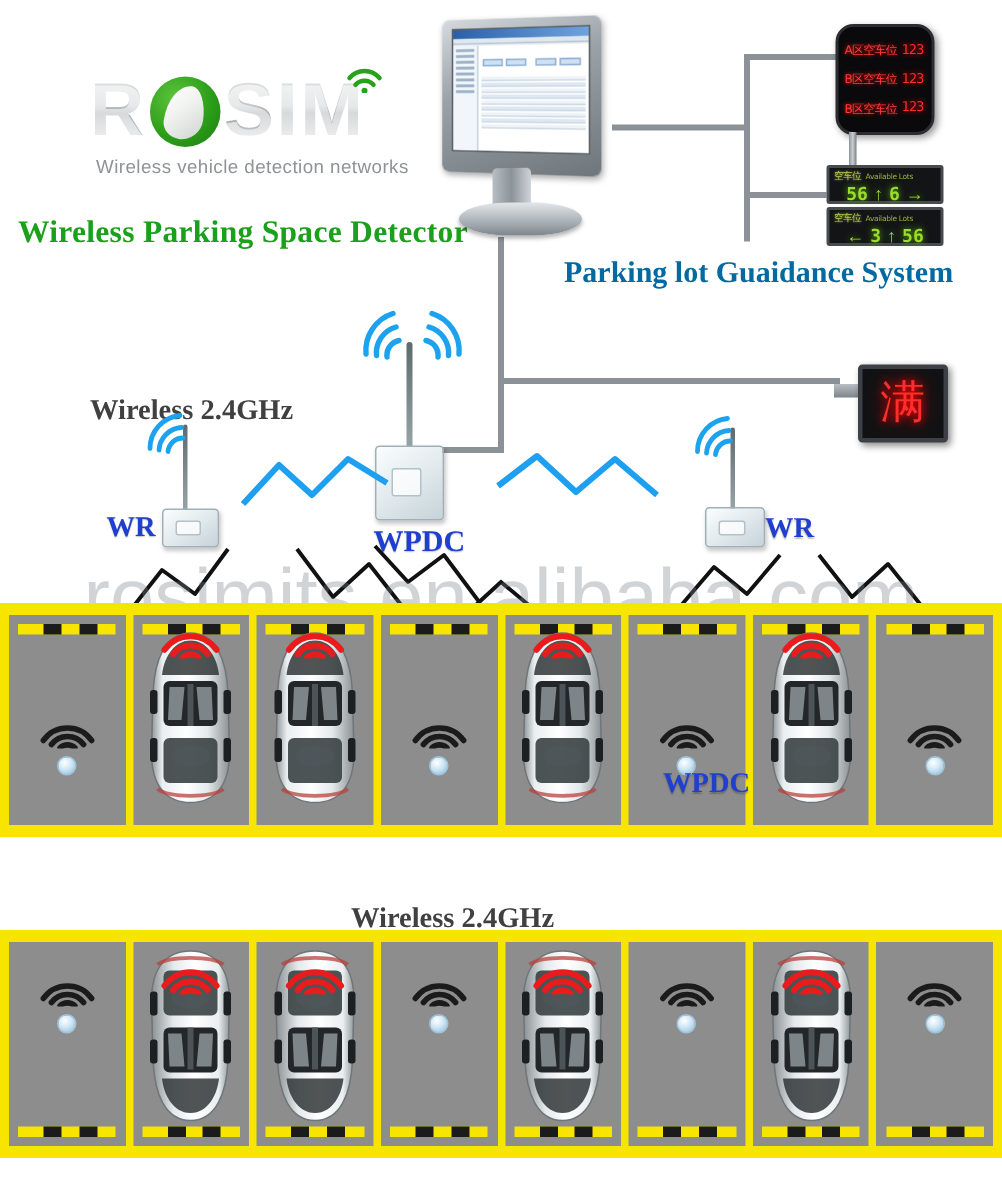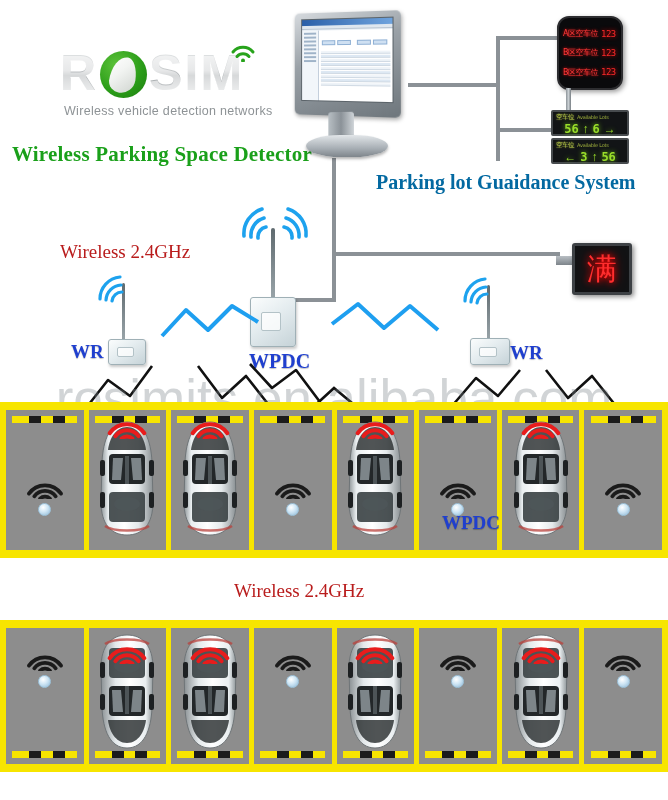--- a/index.html
+++ b/index.html
@@ -48,21 +48,21 @@
   #wpsd-title {
     position: absolute; left: 12px; top: 142px;
     font-size: 21px; font-weight: bold; color: #1aa01a;
     letter-spacing: .2px;
   }
   #plgs-title {
     position: absolute; left: 376px; top: 171px;
     font-size: 20px; font-weight: bold; color: #0369a1;
   }
   .lbl-wireless {
-    position: absolute; font-size: 19px; font-weight: normal; color: #b91c1c;
+    position: absolute; font-size: 19px; font-weight: bold; color: #404040; margin-top: 22px;
   }
   #wireless-top  { left: 60px;  top: 241px; }
   #wireless-mid  { left: 234px; top: 580px; }
   #mesh-label {
     position: absolute; left: 318px; top: 353px;
     font-size: 18px; color: #2b2b2b;
   }
   .lbl-blue {
     position: absolute; font-family: "Liberation Serif", serif;
     font-weight: bold; color: #1f3fcf;

